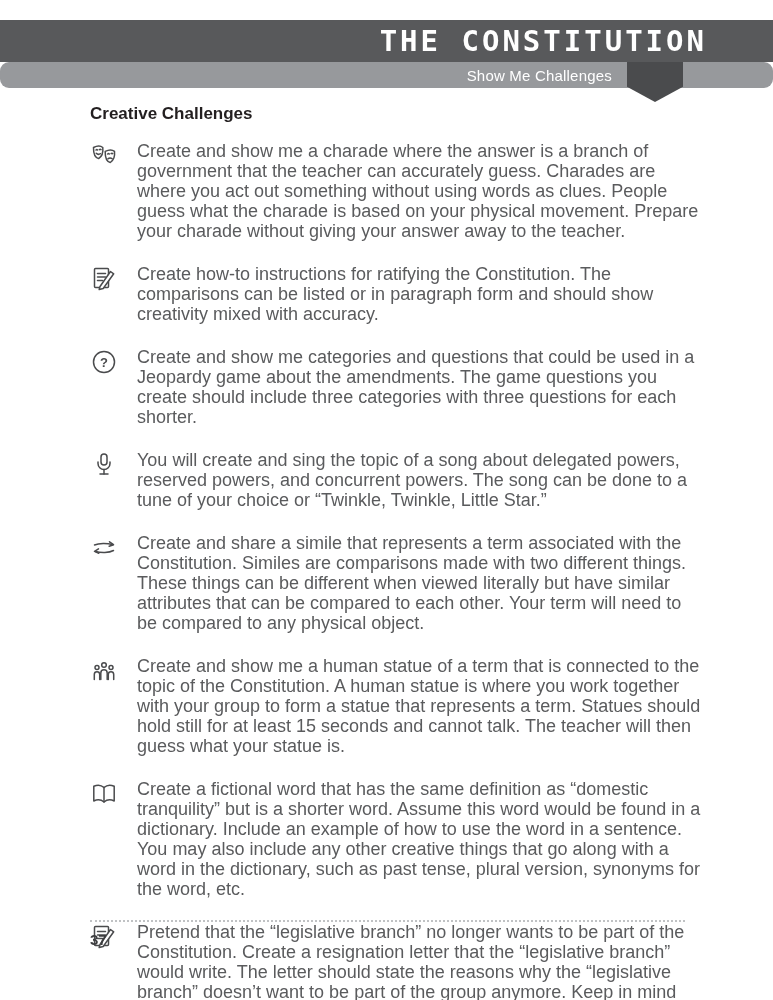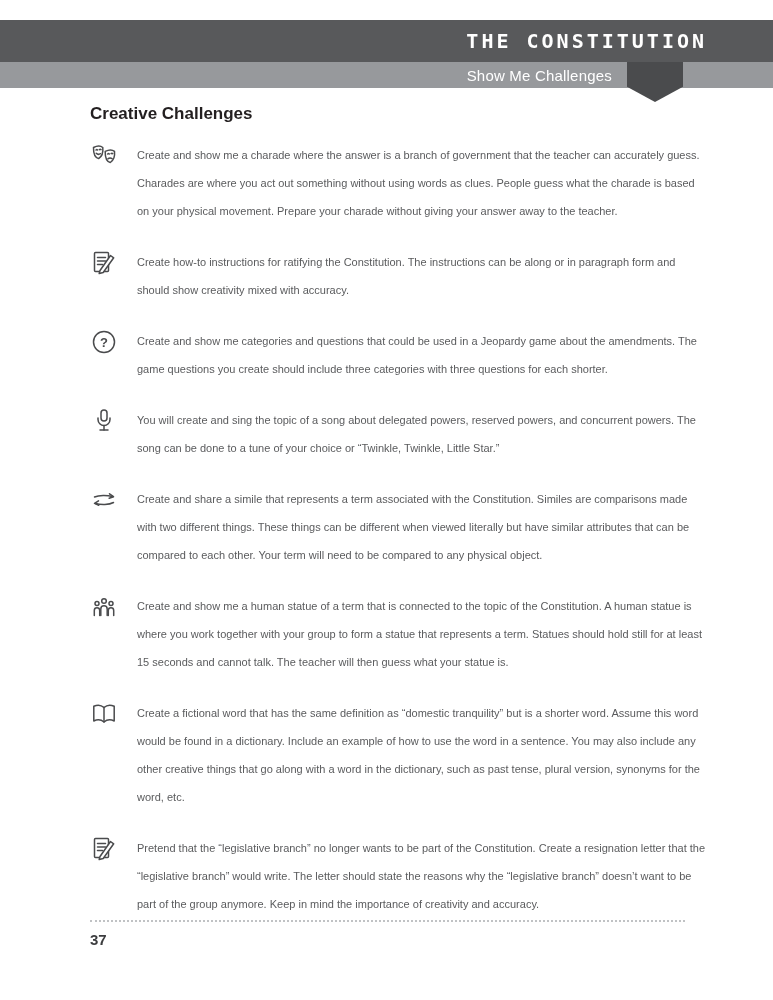--- a/index.html
+++ b/index.html
@@ -17,31 +17,32 @@
   .band-dark {
     position: absolute;
     top: 20px; left: 0; width: 100%; height: 42px;
     background: #58595b;
     display: flex; align-items: center; justify-content: flex-end;
     padding-right: 66px;
   }
   .doc-title {
     font-family: "DejaVu Sans Mono", monospace;
     font-weight: bold;
-    font-size: 20px;
+    font-size: 29px;
     letter-spacing: 3px;
     color: #ffffff;
     white-space: nowrap;
   }
   .band-light {
     position: absolute;
     top: 62px; left: 0; width: 100%; height: 26px;
     background: #97999c;
     display: flex; align-items: center; justify-content: flex-end;
     padding-right: 161px;
+    border-radius: 9px;
   }
   .doc-subtitle {
     color: #ffffff;
     font-size: 15px;
     letter-spacing: 0.2px;
     white-space: nowrap;
   }
   .ribbon {
     position: absolute;
     top: 62px; left: 627px;
@@ -74,22 +75,22 @@
     width: 28px; height: 28px;
     stroke: #4a4b4d;
     fill: none;
     stroke-width: 1.5;
     stroke-linecap: round;
     stroke-linejoin: round;
   }
   .challenge .text {
     flex: 1;
     color: #5a5b5d;
-    font-size: 11px;
-    line-height: 28px;
+    font-size: 18px;
+    line-height: 20px;
   }
 
   
   .footer {
     position: absolute;
     left: 90px; right: 88px; top: 920px;
   }
   .dotted-rule {
     border-top: 2px dotted #c0c2c4;
     height: 0;
@@ -151,21 +152,21 @@
     </div>
 
     <div class="challenge">
       <div class="icon-cell">
         <svg viewBox="0 0 28 28">
           <rect x="4.5" y="3.5" width="14" height="19" rx="1"></rect>
           <path d="M7.5 8.5 h8 M7.5 12 h8 M7.5 15.5 h5"></path>
           <path d="M10 21.5 L20.5 6.5 l3.2 2.3 L13.2 23.5 l-4 1 Z" fill="#ffffff"></path>
         </svg>
       </div>
-      <div class="text">Create how-to instructions for ratifying the Constitution. The instructions can be along or in paragraph form and should show creativity mixed with accuracy.</div>
+      <div class="text">Create how-to instructions for ratifying the Constitution. The comparisons can be listed or in paragraph form and should show creativity mixed with accuracy.</div>
     </div>
 
     <div class="challenge">
       <div class="icon-cell">
         <svg viewBox="0 0 28 28">
           <circle cx="14" cy="14" r="10.5"></circle>
           <text x="14" y="18.5" text-anchor="middle" class="qmark-text">?</text>
         </svg>
       </div>
       <div class="text">Create and show me categories and questions that could be used in a Jeopardy game about the amendments. The game questions you create should include three categories with three questions for each shorter.</div>

